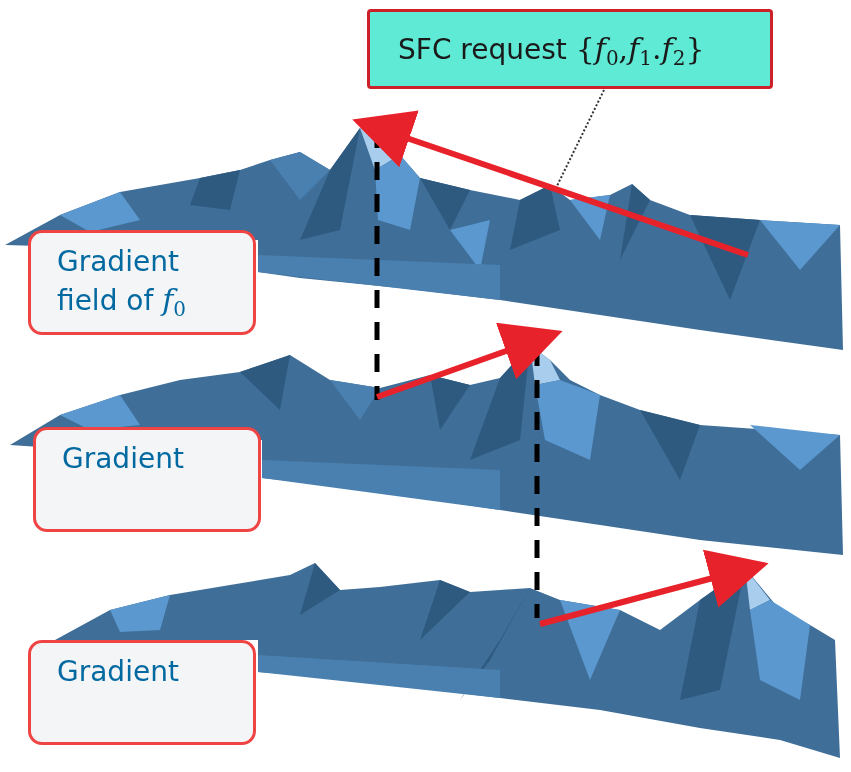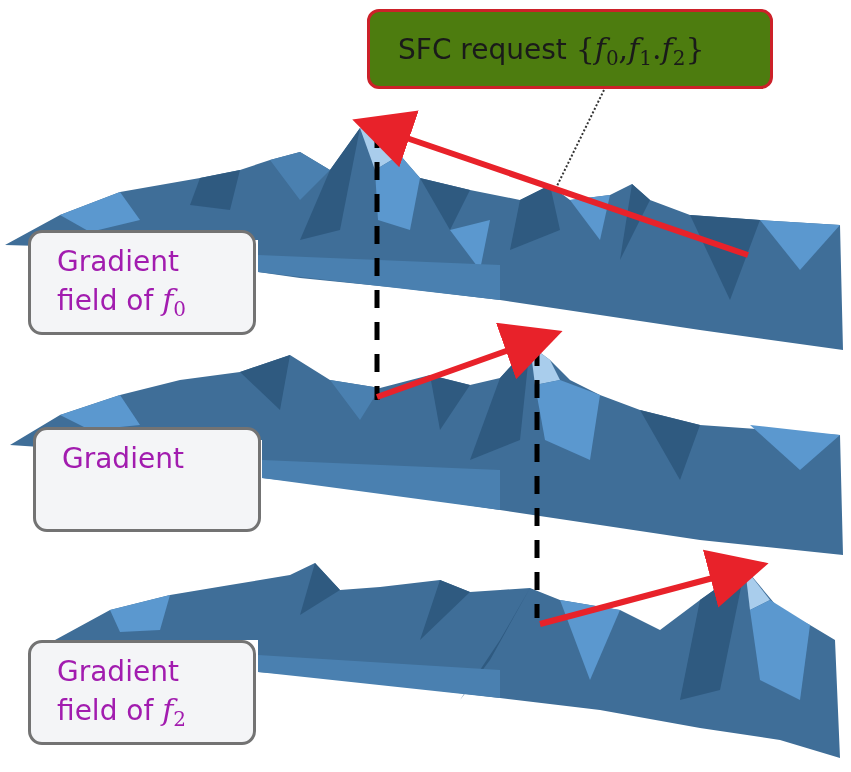--- a/index.html
+++ b/index.html
@@ -1,29 +1,29 @@
 <!DOCTYPE html>
 <html><head>
 <meta charset="utf-8">
 <style>
   html, body { margin: 0; padding: 0; background: #ffffff; }
   body { width: 851px; height: 772px; position: relative; overflow: hidden;
          font-family: "DejaVu Sans", sans-serif; }
   #stage { position: absolute; left: 0; top: 0; width: 851px; height: 772px; }
   .label-box {
     position: absolute; box-sizing: border-box;
-    background: #f4f5f7; border: 3px solid #737373; border-radius: 14px;
-    color: #a21caf; font-size: 28px; line-height: 38px;
+    background: #f4f5f7; border: 3px solid #ef4444; border-radius: 14px;
+    color: #0369a1; font-size: 28px; line-height: 38px;
     padding: 10px 0 4px 26px;
   }
   .label-box .math { font-family: "DejaVu Serif", serif; font-style: italic; font-size: 30px; }
   .label-box .sub { font-family: "DejaVu Serif", serif; font-style: normal; font-size: 20px; vertical-align: -6px; }
   #request-box {
     position: absolute; left: 367px; top: 9px; width: 406px; height: 80px; box-sizing: border-box;
-    background: #4d7c0f; border: 3px solid #cc2129; border-radius: 12px;
+    background: #5eead4; border: 3px solid #cc2129; border-radius: 4px;
     font-size: 28px; color: #1a1a1a; padding: 19px 0 12px 28px; white-space: nowrap;
   }
   #request-box .math { font-family: "DejaVu Serif", serif; font-size: 30px; }
   #request-box .it { font-style: italic; }
   #request-box .sub { font-size: 20px; vertical-align: -6px; }
 </style>
 </head>
 <body>
 
 <svg id="stage" viewBox="0 0 851 772" xmlns="http://www.w3.org/2000/svg">
@@ -96,14 +96,13 @@
   <div>Gradient</div>
   <div><span>field of </span><span class="math">f</span><span class="sub">0</span></div>
 </div>
 
 <div class="label-box" style="left:33px; top:427px; width:228px; height:105px;">
   <div>Gradient</div>
 </div>
 
 <div class="label-box" style="left:28px; top:640px; width:228px; height:105px;">
   <div>Gradient</div>
-  <div><span>field of </span><span class="math">f</span><span class="sub">2</span></div>
 </div>
 
 </body></html>

